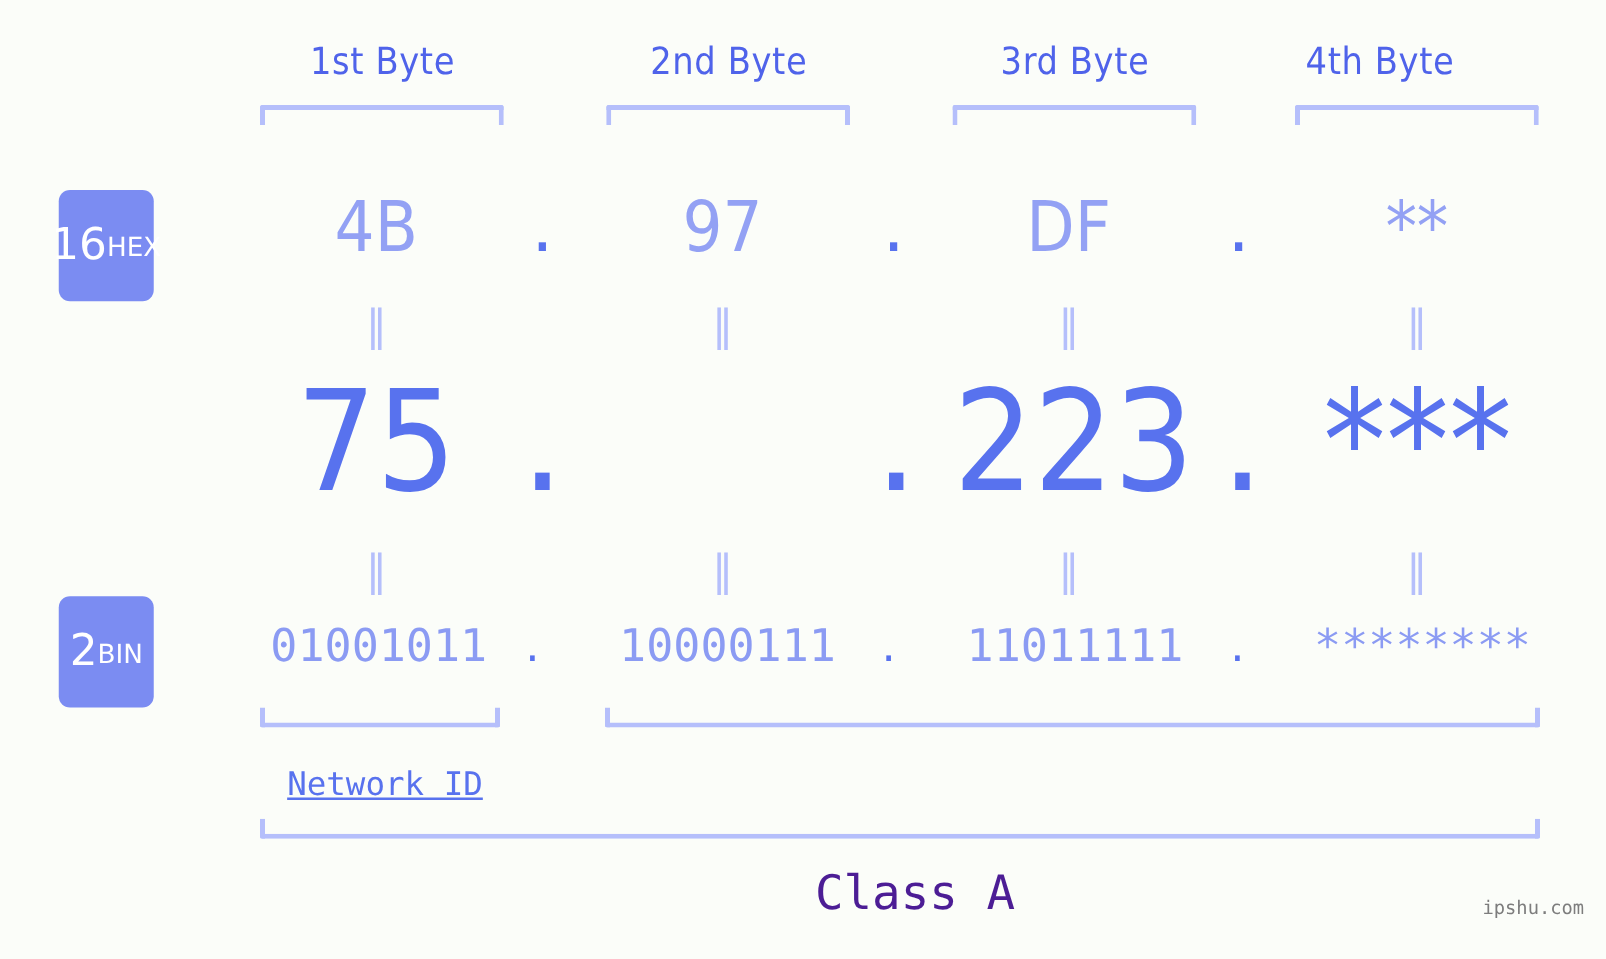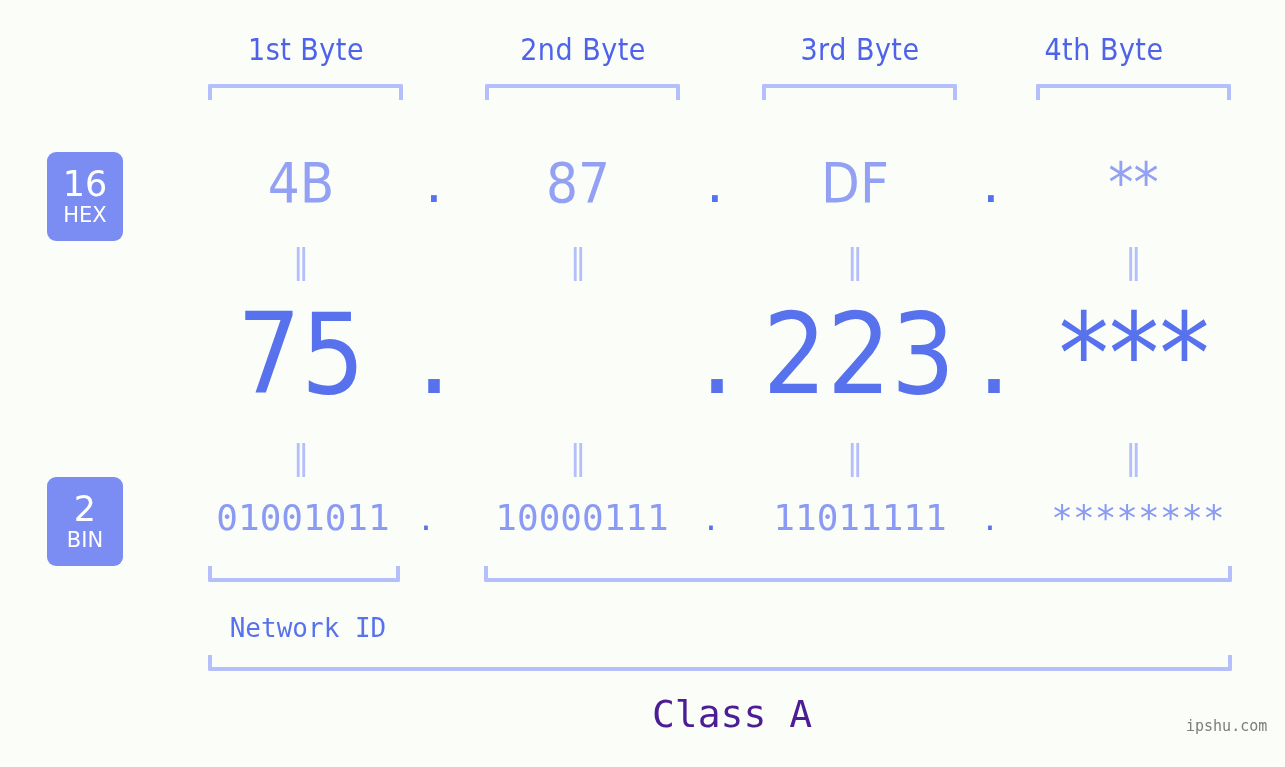--- a/index.html
+++ b/index.html
@@ -55,21 +55,21 @@
   
   .badge {
     position: absolute;
     left: 47px;
     width: 76px;
     height: 89px;
     background: #7b8cf2;
     border-radius: 9px;
     color: #ffffff;
     display: flex;
-    flex-direction: column;
+    flex-direction: row;
     align-items: center;
     justify-content: center;
     line-height: 1;
   }
   .badge .num {
     font-family: "DejaVu Sans", sans-serif;
     font-size: 35px;
     font-weight: 400;
     letter-spacing: 0px;
   }
@@ -179,21 +179,21 @@
   <div class="bracket-down" style="left:762px; top:84px; width:195px;"></div>
   <div class="bracket-down" style="left:1036px; top:84px; width:195px;"></div>
 
   <div class="badge" style="top:152px;">
     <span class="num">16</span>
     <span class="nm">HEX</span>
   </div>
 
   <div class="cell hex-val" style="left:206px; top:155px; width:190px;">4B</div>
   <div class="cell hex-dot" style="left:406px; top:155px; width:56px;">.</div>
-  <div class="cell hex-val" style="left:483px; top:155px; width:190px;">87</div>
+  <div class="cell hex-val" style="left:483px; top:155px; width:190px;">97</div>
   <div class="cell hex-dot" style="left:687px; top:155px; width:56px;">.</div>
   <div class="cell hex-val" style="left:760px; top:155px; width:190px;">DF</div>
   <div class="cell hex-dot" style="left:963px; top:155px; width:56px;">.</div>
   <div class="cell hex-val" style="left:1036px; top:155px; width:195px;">**</div>
 
   <div class="eq" style="left:206px; top:244px; width:190px;">‖</div>
   <div class="eq" style="left:483px; top:244px; width:190px;">‖</div>
   <div class="eq" style="left:760px; top:244px; width:190px;">‖</div>
   <div class="eq" style="left:1036px; top:244px; width:195px;">‖</div>
 
@@ -219,20 +219,20 @@
   <div class="cell bin-dot" style="left:406px; top:500px; width:40px;">.</div>
   <div class="cell bin-val" style="left:482px; top:500px; width:200px;">10000111</div>
   <div class="cell bin-dot" style="left:691px; top:500px; width:40px;">.</div>
   <div class="cell bin-val" style="left:760px; top:500px; width:200px;">11011111</div>
   <div class="cell bin-dot" style="left:970px; top:500px; width:40px;">.</div>
   <div class="cell bin-val" style="left:1038px; top:500px; width:200px;">********</div>
 
   <div class="bracket-up" style="left:208px; top:566px; width:192px;"></div>
   <div class="bracket-up" style="left:484px; top:566px; width:748px;"></div>
 
-  <div class="id-label" style="left:208px; top:613px; width:200px;">Network ID</div>
+  <div class="id-label" style="left:208px; top:613px; width:200px;text-decoration:underline;">Network ID</div>
 
   <div class="bracket-up" style="left:208px; top:655px; width:1024px;"></div>
   <div class="class-label" style="left:632px; top:692px; width:200px;">Class A</div>
 
   <div class="watermark" style="left:1186px; top:717px;">ipshu.com</div>
 
 </div>
 
 </body></html>

